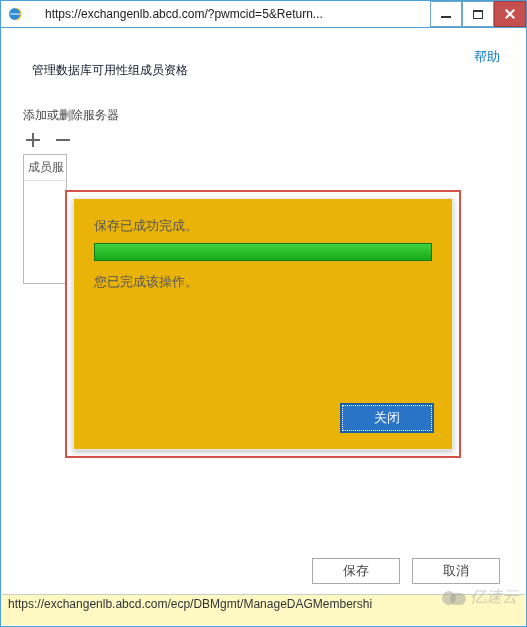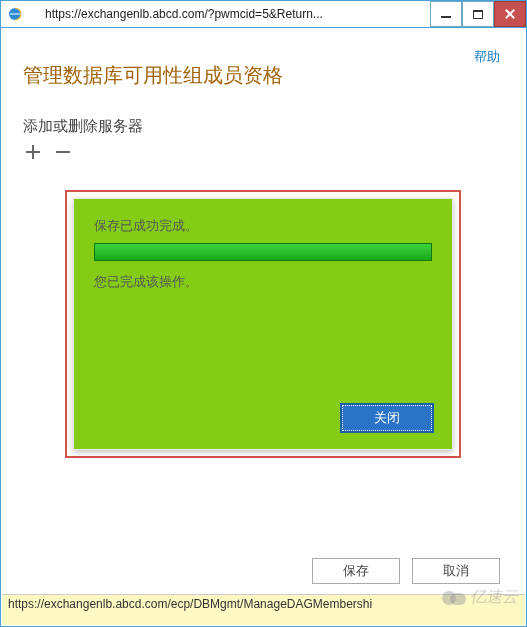--- a/index.html
+++ b/index.html
@@ -67,27 +67,27 @@
     padding: 16px 26px 0 22px;
   }
   .help-link {
     position: absolute;
     top: 20px; right: 26px;
     color: #0a78c6;
     font-size: 13px;
     cursor: pointer;
   }
   h1.page-title {
-    font-size: 20px;
+    font-size: 12px;
     font-weight: 400;
-    color: #a16207;
-    margin: 18px 0 28px 0;
+    color: #0f172a;
+    margin: 18px 0 28px 9px;
   }
   .section-label {
-    font-size: 15px;
+    font-size: 12px;
     color: #444;
     margin-bottom: 6px;
   }
   .toolbar {
     display: flex;
     gap: 10px;
     margin-bottom: 4px;
   }
   .tool-btn {
     width: 20px; height: 20px;
@@ -115,21 +115,21 @@
     left: 64px;
     top: 162px;
     width: 396px;
     height: 268px;
     border: 2px solid #d5524a;
     background: #fff;
     padding: 6px;
   }
   .dialog {
     width: 100%; height: 100%;
-    background: #84cc16;
+    background: #eab308;
     box-shadow: 0 2px 6px rgba(0,0,0,.25);
     padding: 18px 20px 14px 20px;
     position: relative;
     border: 1px solid #e8e8e8;
   }
   .dlg-msg1 {
     font-size: 13px;
     color: #555;
     margin-bottom: 8px;
   }
@@ -240,20 +240,23 @@
       <svg width="14" height="14">
           <path d="M6 0h2v14H6zM0 6h14v2H0z" fill="#666"></path>
         </svg>
     </div>
     <div class="tool-btn">
       <svg width="14" height="14">
           <path d="M0 6h14v2H0z" fill="#666"></path>
         </svg>
     </div>
   </div>
+  <div class="listbox">
+    <div class="listbox-header">成员服</div>
+  </div>
 
   <div class="dialog-wrap">
     <div class="dialog">
       <div class="dlg-msg1">保存已成功完成。</div>
       <div class="progress"></div>
       <div class="dlg-msg2">您已完成该操作。</div>
       <div class="dlg-close-btn">关闭</div>
     </div>
   </div>
 

